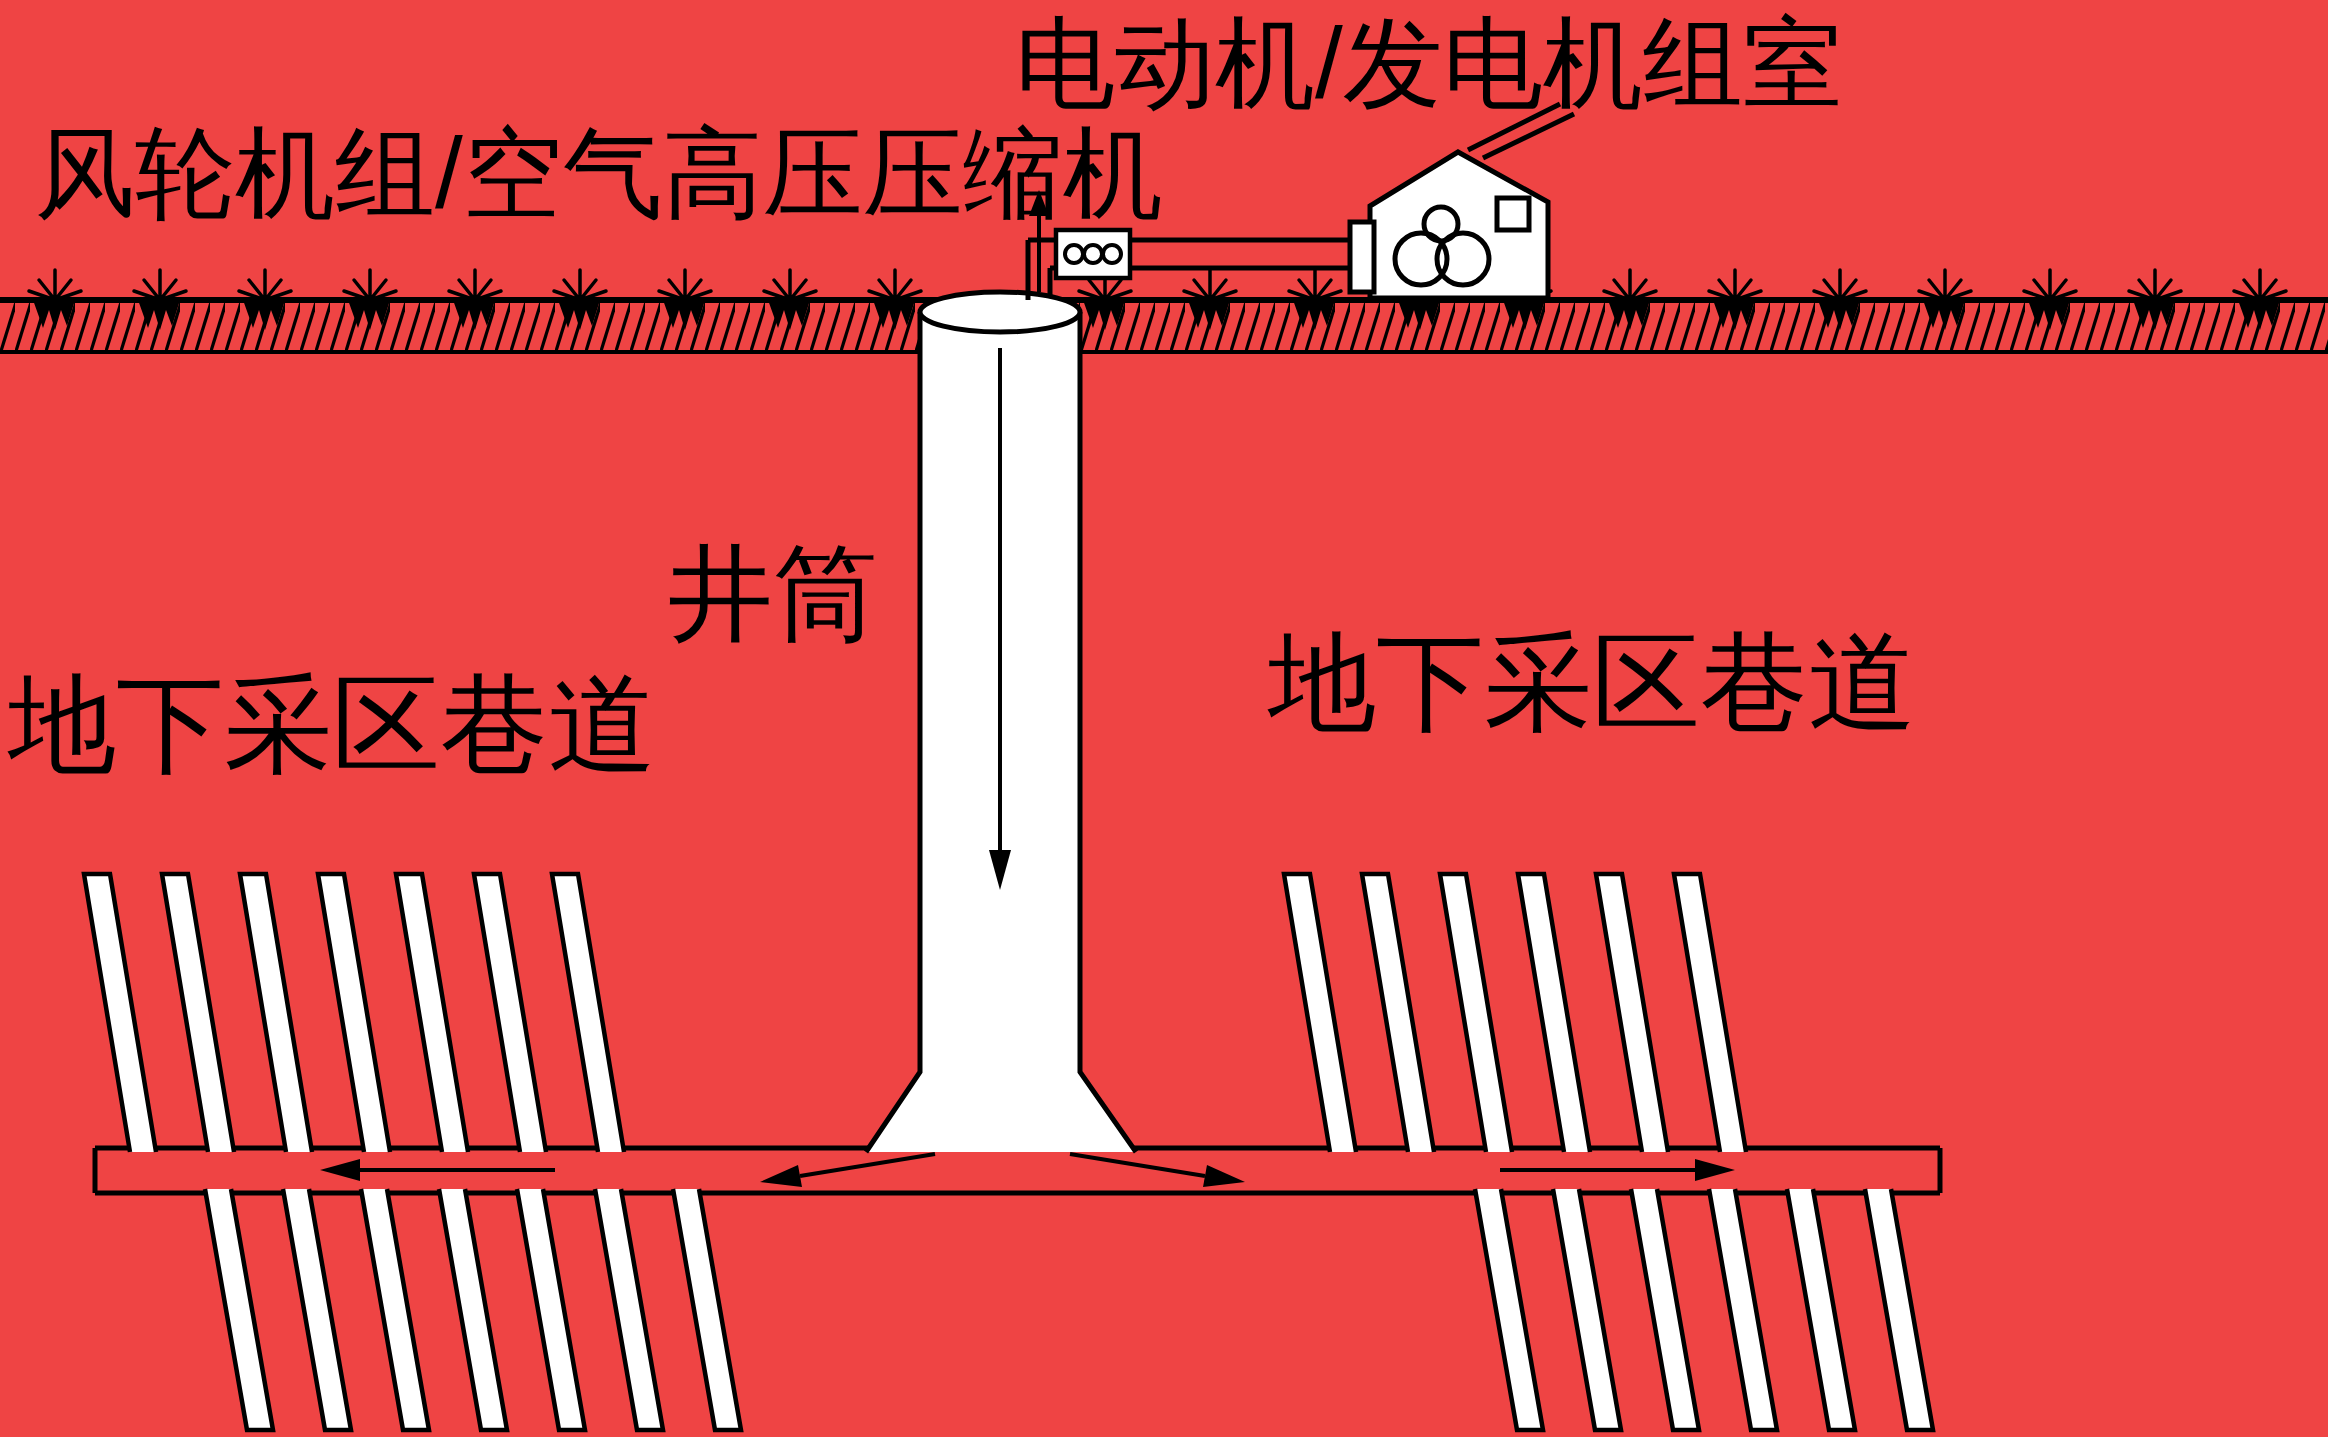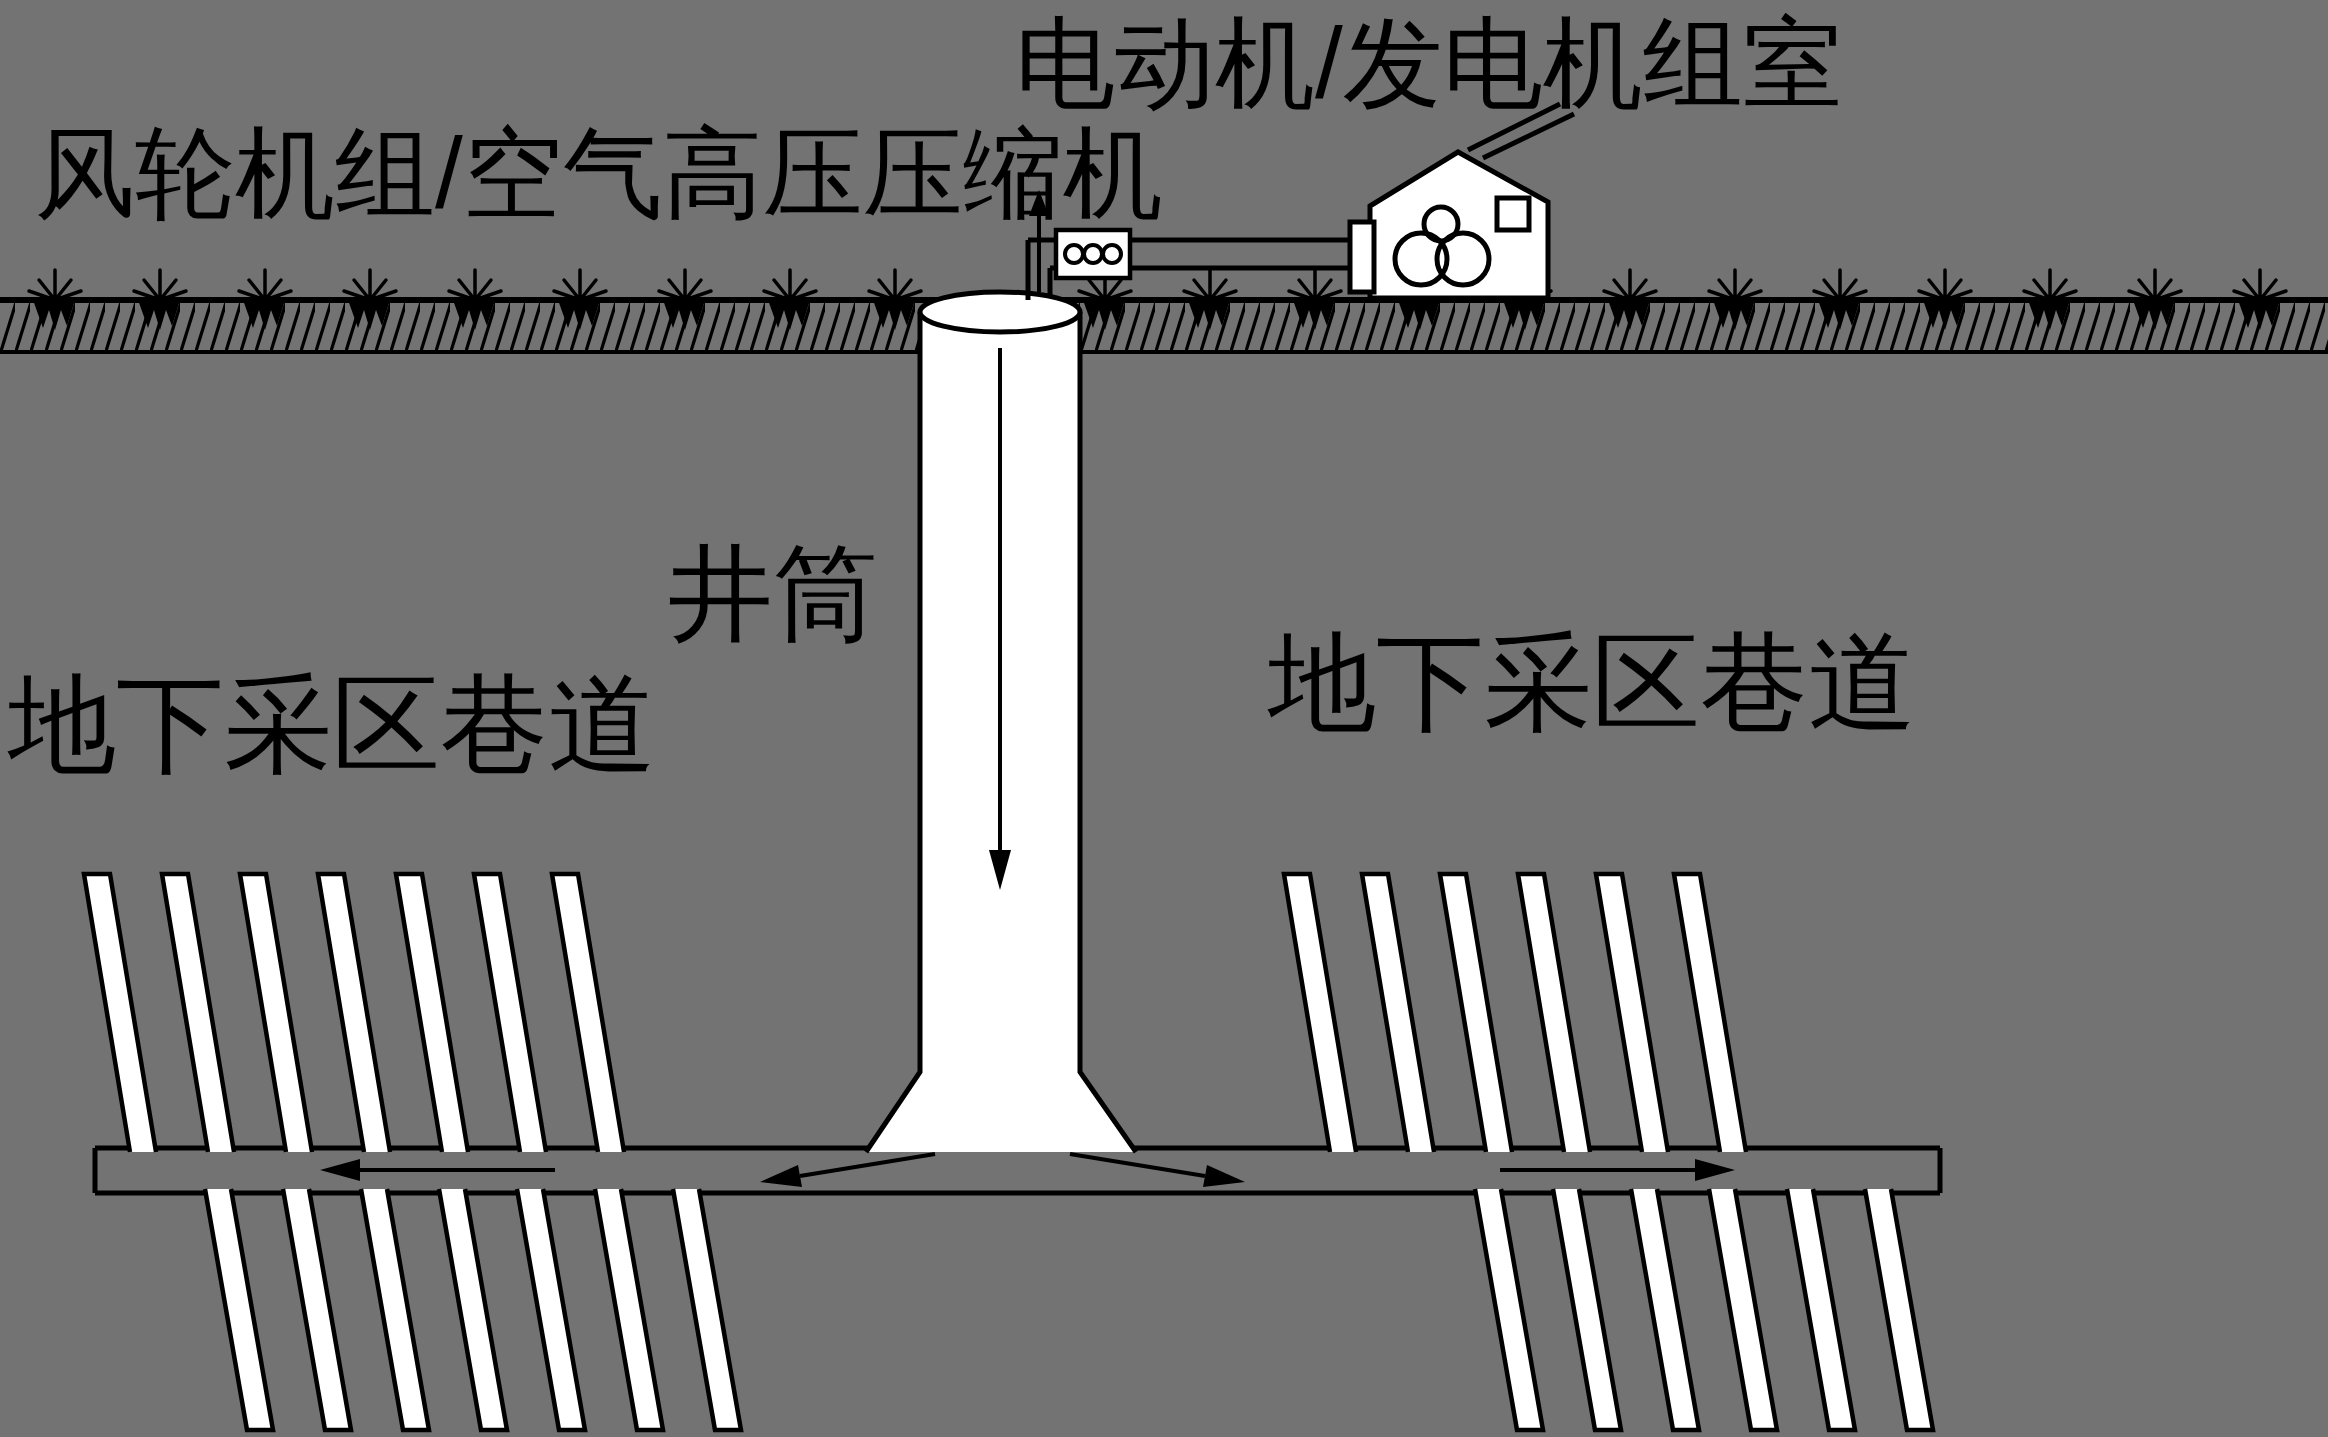--- a/index.html
+++ b/index.html
@@ -1,20 +1,20 @@
 <!DOCTYPE html>
 <html><head>
 <meta charset="utf-8">
 <style>
   html, body { margin: 0; padding: 0; background: #ffffff; }
   .canvas {
     position: relative;
     width: 2328px;
     height: 1437px;
-    background: #737373;
+    background: #ef4444;
     overflow: hidden;
     font-family: "Liberation Sans", "DejaVu Sans", sans-serif;
   }
   svg { position: absolute; left: 0; top: 0; }
   .ln   { stroke: #000; stroke-width: 5; fill: none; }
   .ln-thin { stroke: #000; stroke-width: 4; fill: none; }
   .wh   { fill: #ffffff; stroke: #000; stroke-width: 4.5; }
   .wh5  { fill: #ffffff; stroke: #000; stroke-width: 5; }
   .blk  { fill: #000000; stroke: none; }
   .lbl  { fill: #000000; font-family: "Liberation Sans", "DejaVu Sans", sans-serif; font-weight: 500; }

